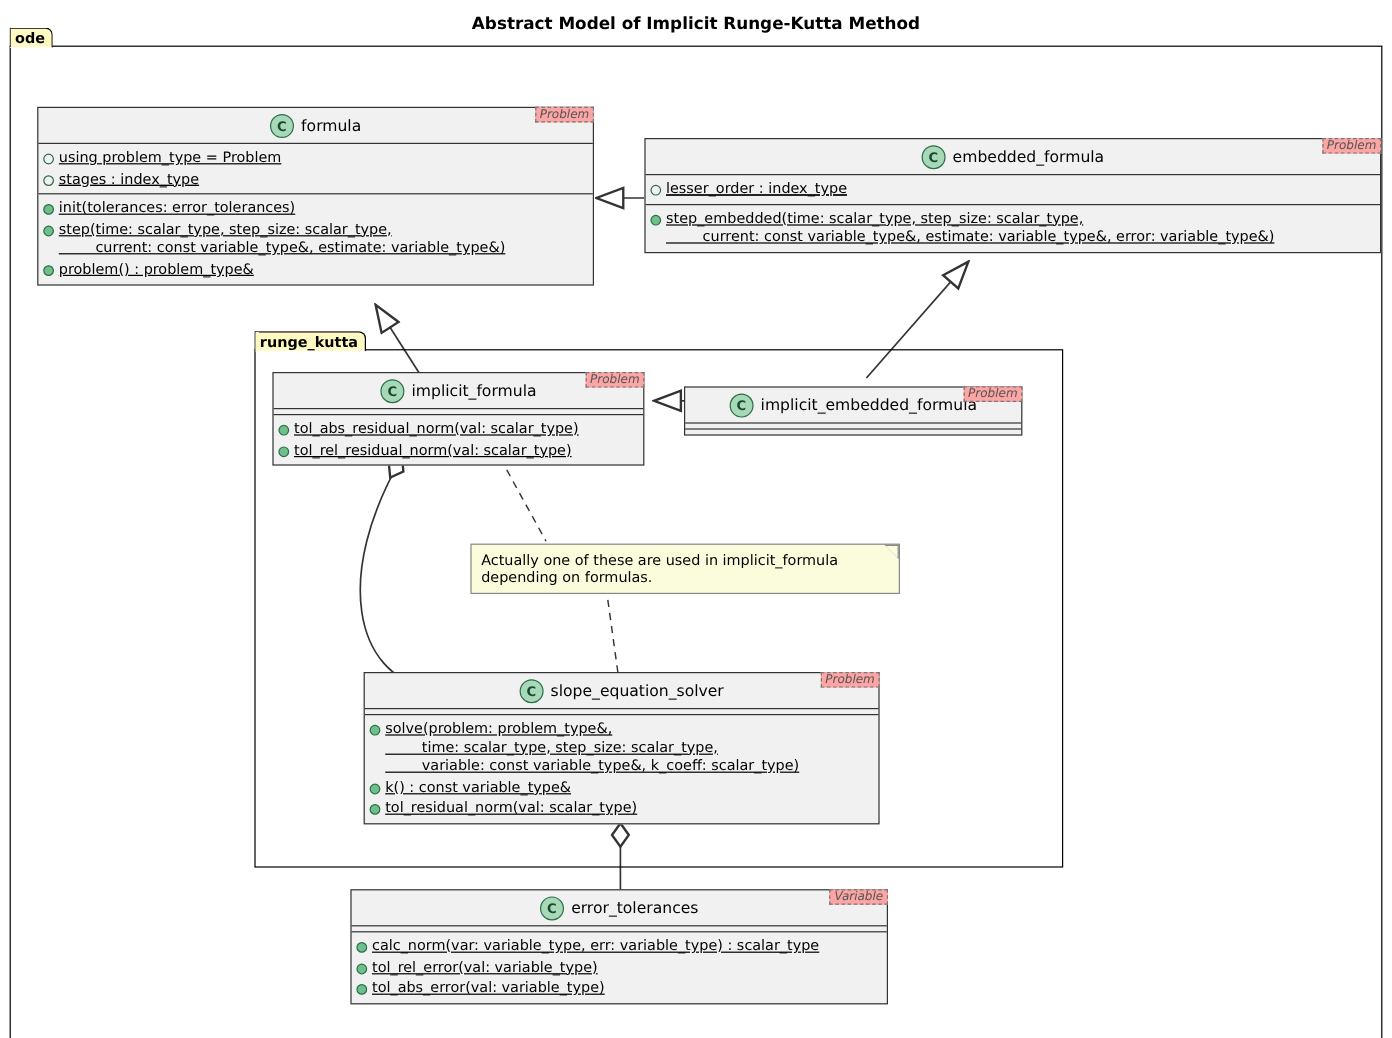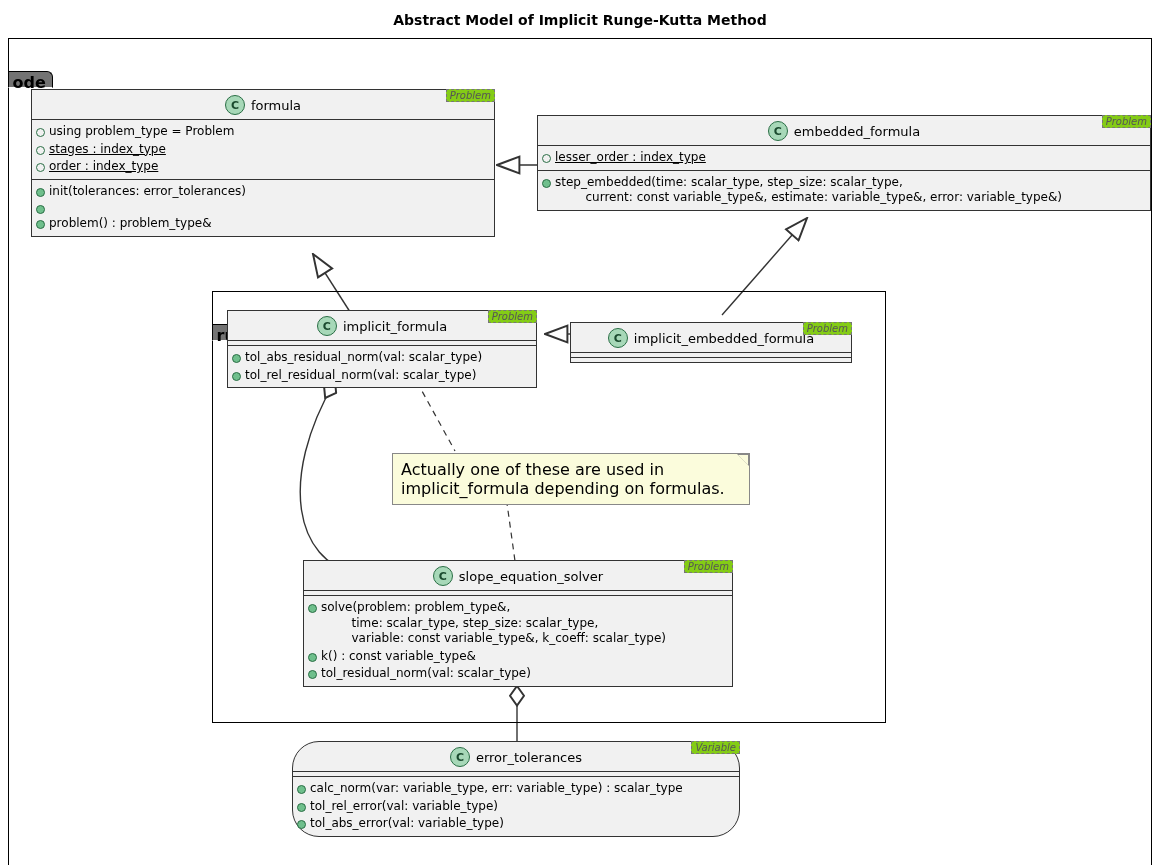--- a/index.html
+++ b/index.html
@@ -20,29 +20,28 @@
   .package {
     border: 1.5px solid #000;
     position: relative;
     padding: 12px 8px 10px 8px;
     margin-top: 10px;
   }
   .package > .pkg-tab {
     position: absolute;
     top: -16px;
     left: -1.5px;
-    background: #737373;
+    background: #fef9c3;
     border: 1.5px solid #000;
     border-bottom: 1.5px solid #fff;
     padding: 1px 6px 0 4px;
     font-weight: bold;
-    font-size: 16px;
+    font-size: 12px;
     border-top-right-radius: 6px;
     height: 14px;
-    margin-top: 48px;
   }
   .pkg-body {
     position: relative;
   }
   .class-box {
     position: absolute;
     background: #f1f1f1;
     border: 1.5px solid #333;
     font-size: 12px;
     box-sizing: border-box;
@@ -51,21 +50,21 @@
     position: relative;
     border-bottom: 1.5px solid #333;
     padding: 5px 4px 4px 4px;
     text-align: center;
   }
   .stereo-tag {
     position: absolute;
     top: -1px;
     right: -1px;
     border: 1px dashed #777;
-    background: #84cc16;
+    background: #fca5a5;
     font-size: 10px;
     font-style: italic;
     padding: 0 3px;
     color: #555;
   }
   .class-name {
     display: inline-flex;
     align-items: center;
     gap: 6px;
     font-size: 13px;
@@ -79,20 +78,21 @@
     border: 1.2px solid #2a6e45;
     align-items: center;
     justify-content: center;
     font-weight: bold;
     font-size: 11px;
     color: #1a4a2e;
   }
   .section {
     border-bottom: 1.5px solid #333;
     padding: 3px 4px;
+    text-decoration: underline;
   }
   .section:last-child { border-bottom: none; }
   .section.thin { padding: 0 4px; height: 4px; }
   .member {
     display: flex;
     align-items: flex-start;
     gap: 4px;
     padding: 1px 0;
     line-height: 1.3;
   }
@@ -103,21 +103,21 @@
     margin-top: 4px;
     flex-shrink: 0;
   }
   .dot.filled { background: #6fbf8c; border: 1px solid #2a6e45; }
   .dot.open { background: #f1f1f1; border: 1.2px solid #2a6e45; }
   .underline { text-decoration: underline; }
   .note {
     position: absolute;
     background: #fbfcdc;
     border: 1px solid #888;
-    font-size: 16px;
+    font-size: 12px;
     padding: 6px 10px 6px 8px;
     box-sizing: border-box;
   }
   .note::after {
     content: "";
     position: absolute;
     top: 0; right: 0;
     width: 0; height: 0;
     border-left: 12px solid transparent;
     border-top: 12px solid #888;
@@ -183,32 +183,30 @@
       </div>
       <div class="section">
         <div class="member">
             <span class="dot open"></span>
             <span>using problem_type = Problem</span>
           </div>
         <div class="member">
             <span class="dot open"></span>
             <span class="underline">stages : index_type</span>
           </div>
-        <div class="member">
-            <span class="dot open"></span>
-            <span class="underline">order : index_type</span>
-          </div>
       </div>
       <div class="section">
         <div class="member">
             <span class="dot filled"></span>
             <span>init(tolerances: error_tolerances)</span>
           </div>
         <div class="member">
             <span class="dot filled"></span>
+            <span style="white-space:pre">step(time: scalar_type, step_size: scalar_type,
+        current: const variable_type&amp;, estimate: variable_type&amp;)</span>
           </div>
         <div class="member">
             <span class="dot filled"></span>
             <span>problem() : problem_type&amp;</span>
           </div>
       </div>
     </div>
 
     <div class="class-box" style="left:520px; top:64px; width:614px;">
       <div class="class-header">
@@ -294,21 +292,21 @@
               <span>tol_residual_norm(val: scalar_type)</span>
             </div>
         </div>
       </div>
     </div>
 
     <div class="note" style="left:375px; top:402px; width:358px;">
       <span>Actually one of these are used in implicit_formula depending on formulas.</span>
     </div>
 
-    <div class="class-box" style="left:275px; top:690px; width:448px;border-radius:27px;">
+    <div class="class-box" style="left:275px; top:690px; width:448px;">
       <div class="class-header">
         <span class="stereo-tag">Variable</span>
         <span class="class-name">
             <span class="c-badge">C</span>
             <span>error_tolerances</span>
           </span>
       </div>
       <div class="section thin"></div>
       <div class="section">
         <div class="member">

